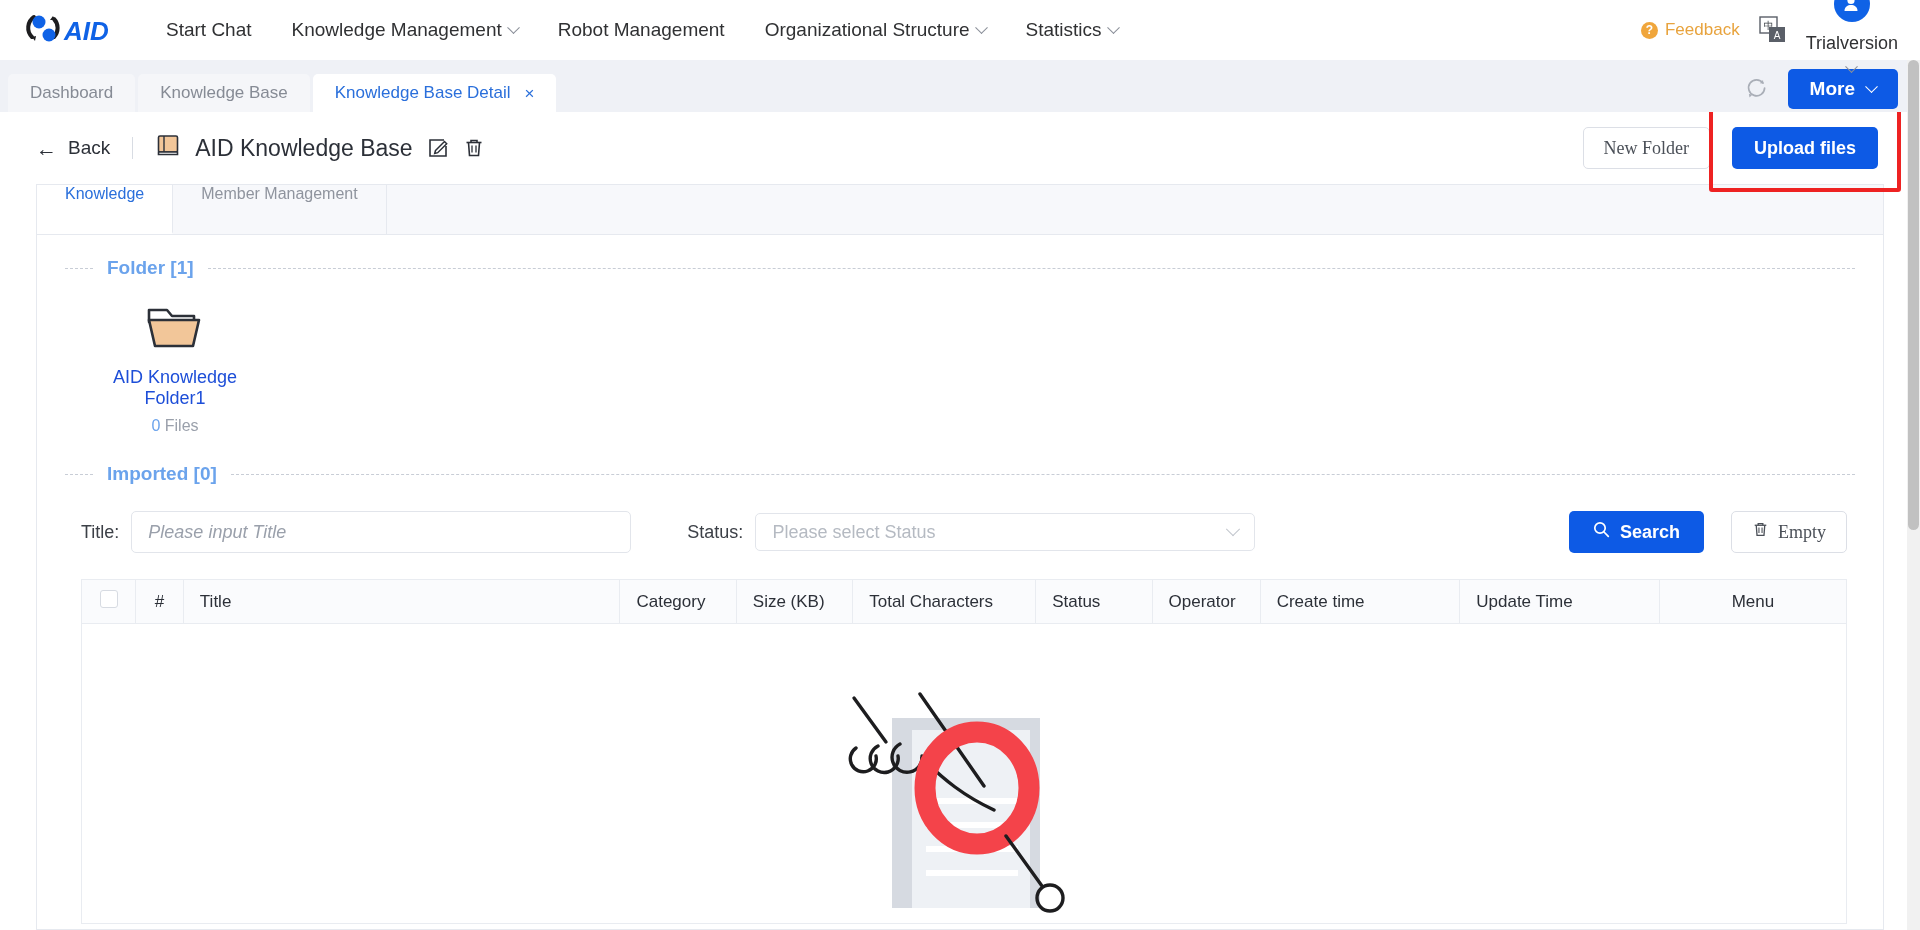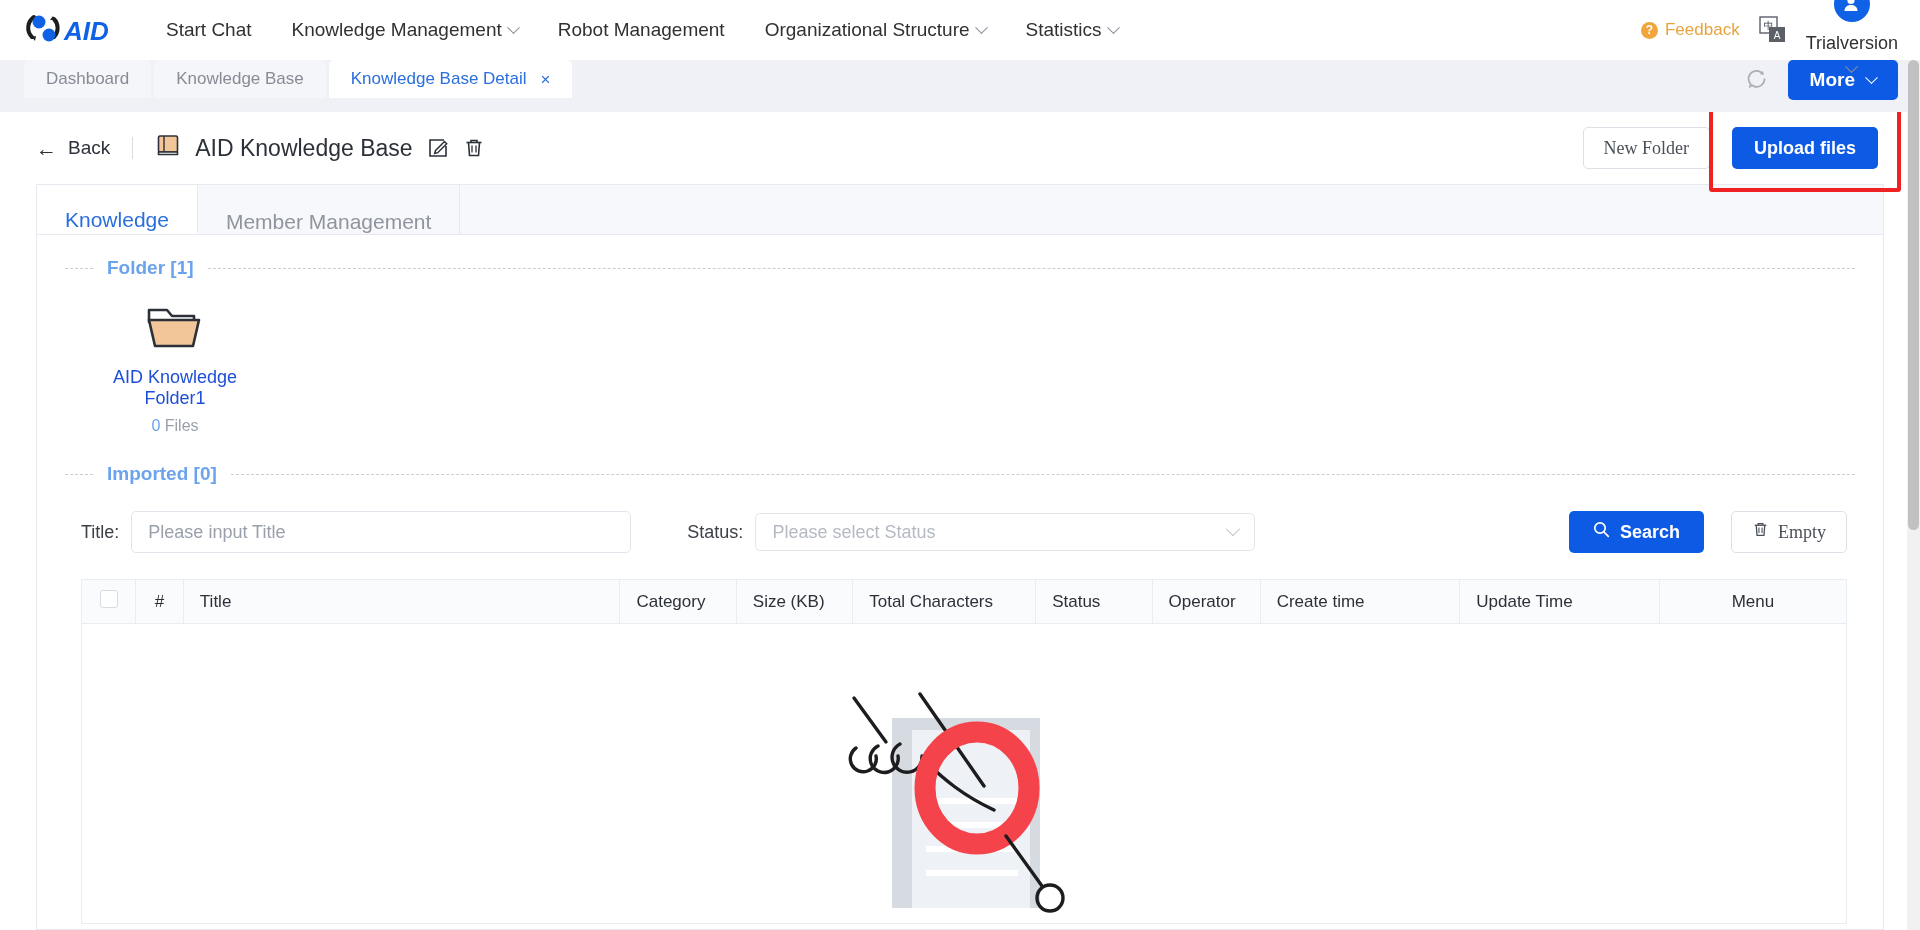--- a/index.html
+++ b/index.html
@@ -49,21 +49,21 @@
   .user-chip { display: flex; align-items: center; gap: 11px; cursor: pointer; flex-direction: column; }
   .avatar {
     width: 36px; height: 36px; border-radius: 50%;
     background: #0f62e6; display: flex; align-items: center; justify-content: center;
   }
   .user-name { font-size: 18px; color: #303133; }
 
   
   .tabstrip {
     height: 52px; background: #eff1f6;
-    display: flex; align-items: flex-start; padding: 0 22px 0 24px;
+    display: flex; align-items: flex-end; padding: 0 22px 0 8px;
     position: relative;
   }
   .tabs { display: flex; align-items: flex-end; gap: 3px; }
   .tab {
     height: 38px; display: flex; align-items: center; gap: 14px;
     padding: 0 22px; font-size: 17px; color: #868b95;
     background: #f5f6f9; border-radius: 5px 5px 0 0;
     cursor: pointer; white-space: nowrap;
   }
   .tab.active { background: #ffffff; color: #2a6fdb; }
@@ -117,21 +117,21 @@
   .card {
     margin: 0 36px; border: 1px solid #e6e9ef; border-top: 1px solid #e6e9ef;
     background: #fff; height: calc(100% - 72px); overflow: hidden;
   }
 
   .inner-tabs {
     height: 50px; display: flex; align-items: stretch;
     background: #f7f8fb; border-bottom: 1px solid #e6e9ef;
   }
   .itab {
-    display: flex; align-items: flex-end; padding: 0 28px; font-size: 21px;
+    display: flex; align-items: flex-start; padding: 0 28px; font-size: 16px;
     color: #8f949e; cursor: pointer; background: #f7f8fb;
     border-right: 1px solid #e6e9ef;
   }
   .itab.active { background: #ffffff; color: #2a6fdb; border-bottom: 2px solid #ffffff; }
 
   .section-head {
     display: flex; align-items: center; gap: 14px;
     padding: 22px 28px 0 28px;
   }
   .section-head .dash { height: 1px; border-top: 1px dashed #c8cdd6; width: 28px; }
@@ -144,21 +144,21 @@
   .folder-count { font-size: 16px; color: #9aa0ab; margin-top: 8px; }
   .folder-count b { color: #6ba3ec; font-weight: normal; }
 
   .filter-row {
     display: flex; align-items: center; padding: 26px 36px 0 44px; gap: 0;
   }
   .flabel { font-size: 18px; color: #3c4047; margin-right: 12px; white-space: nowrap; }
   .finput {
     width: 500px; height: 42px; border: 1px solid #e2e5eb; border-radius: 5px;
     background: #fff; font-size: 18px; color: #9aa0ab; padding: 0 16px;
-    display: flex; align-items: center;
+    display: flex; align-items: center; font-style: italic;
   }
   .fselect {
     width: 500px; height: 38px; border: 1px solid #e2e5eb; border-radius: 5px;
     background: #fff; font-size: 18px; color: #b5bac2; padding: 0 16px;
     display: flex; align-items: center; justify-content: space-between;
   }
   .sel-caret {
     display: inline-block; width: 10px; height: 10px;
     border-right: 1.6px solid #c2c6cd; border-bottom: 1.6px solid #c2c6cd;
     transform: rotate(45deg) translate(-2px,-2px);

